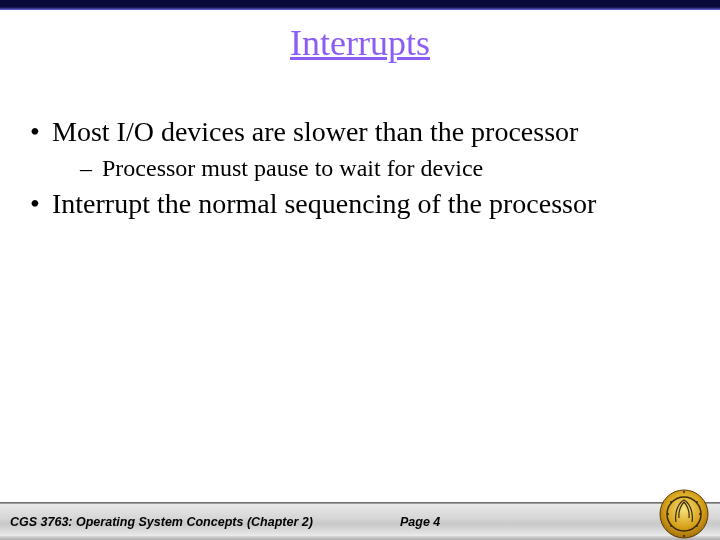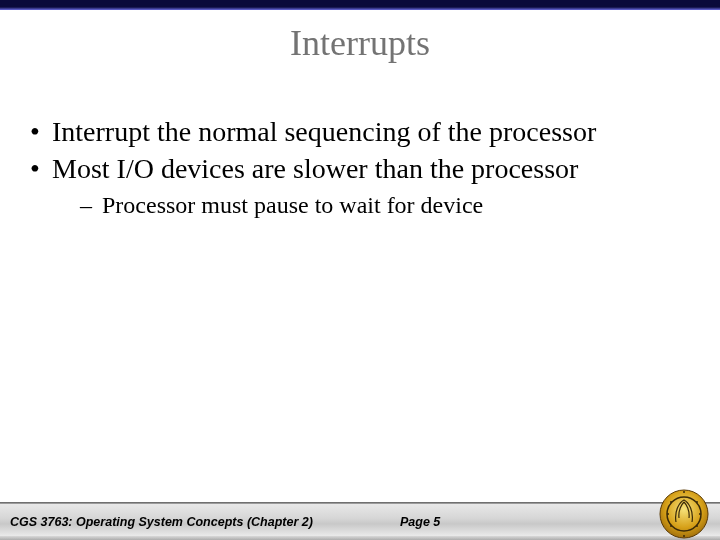--- a/index.html
+++ b/index.html
@@ -15,21 +15,22 @@
     left: 0; top: 0;
     width: 720px; height: 10px;
     background: linear-gradient(to bottom, #0a0a3a 0%, #0a0a3a 70%, #6a6adf 100%);
   }
   .title {
     position: absolute;
     top: 22px;
     left: 0; right: 0;
     text-align: center;
     font-size: 36px;
-    color: #737373;
+    color: #8b5cf6;
+    text-decoration: underline;
   }
   .content {
     position: absolute;
     top: 115px;
     left: 24px;
     right: 24px;
   }
   ul.bullets {
     list-style: none;
   }
@@ -125,36 +126,36 @@
 <body>
 
 <div class="slide">
 
   <div class="topstripe"></div>
 
   <div class="title">Interrupts</div>
 
   <div class="content">
     <ul class="bullets">
-      <li>Interrupt the normal sequencing of the processor</li>
       <li>
         <span>Most I/O devices are slower than the processor</span>
         <ul class="sub">
           <li>Processor must pause to wait for device</li>
         </ul>
       </li>
+      <li>Interrupt the normal sequencing of the processor</li>
     </ul>
   </div>
 
   <div class="footer">
     <div class="footdiv"></div>
     <div class="footbar"></div>
     <div class="footshadow"></div>
     <div class="foot-text ft-left">CGS 3763: Operating System Concepts  (Chapter 2)</div>
-    <div class="foot-text ft-page">Page 5</div>
+    <div class="foot-text ft-page">Page 4</div>
     <div class="logo">
       <svg viewBox="0 0 56 52">
         <defs>
           <radialGradient id="gold" cx="50%" cy="40%" r="70%">
             <stop offset="0%" stop-color="#f6e27a"></stop>
             <stop offset="55%" stop-color="#d6a018"></stop>
             <stop offset="100%" stop-color="#8a5a05"></stop>
           </radialGradient>
         </defs>
         <circle cx="28" cy="26" r="24" fill="url(#gold)" stroke="#5a3a05" stroke-width="1"></circle>

